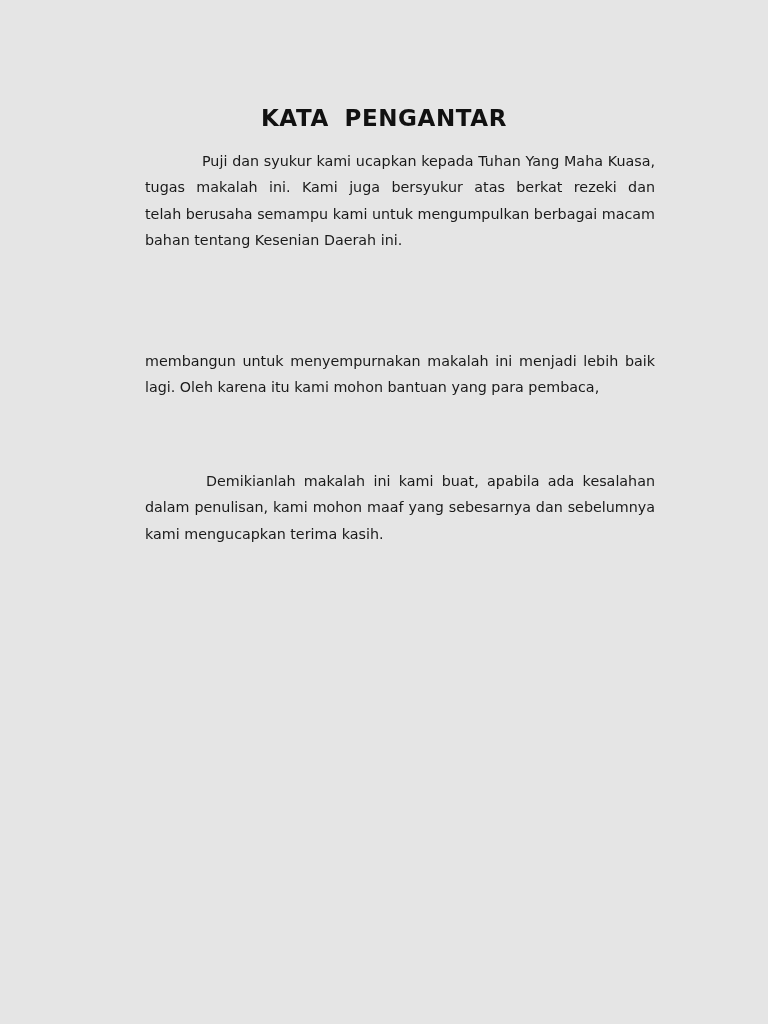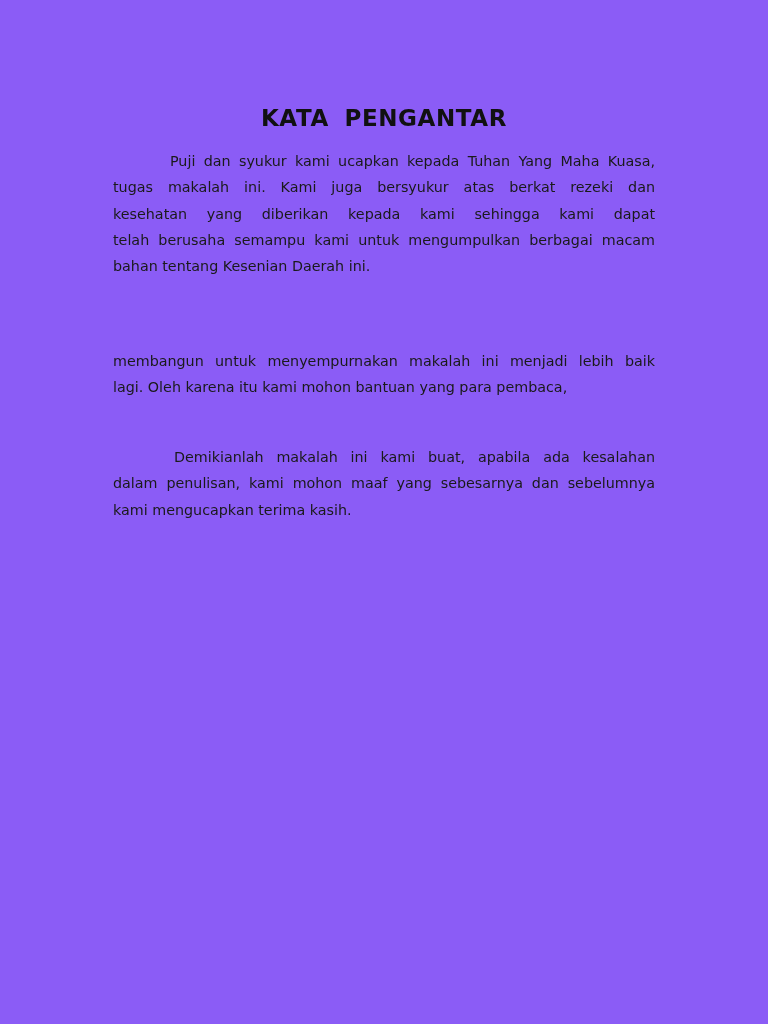--- a/index.html
+++ b/index.html
@@ -13,21 +13,21 @@
       position: relative;
       overflow: hidden;
       font-family: "DejaVu Sans", sans-serif;
       color: #1a1a1a;
     }
     .page {
       position: absolute;
       left: 0; top: 0;
       width: 768px;
       height: 1024px;
-      background: #8b5cf6;
+      background: #e5e5e5;
     }
     .title {
       position: absolute;
       top: 90px;
       left: 0;
       width: 768px;
       text-align: center;
       font-family: "DejaVu Sans", sans-serif;
       font-weight: bold;
       font-size: 23px;
@@ -42,44 +42,44 @@
     }
     .line {
       display: block;
       height: 26.3px;
       line-height: 26.3px;
       font-size: 14.3px;
       text-align: justify;
       text-align-last: justify;
       white-space: nowrap;
       overflow: visible;
+      margin-left: 32px;
     }
     .line.last {
       text-align: right;
       text-align-last: left;
     }
     .line.first {
       padding-left: 57px;
     }
     #p1 { top: 148px; }
     #p2 { top: 348px; }
-    #p3 { top: 444px; }
+    #p3 { top: 468px; }
     #p3 .line.first { padding-left: 61px; }
   </style>
 </head>
 <body>
 
 <div class="page">
 
   <h1 class="title">KATA  PENGANTAR</h1>
 
   <div class="para" id="p1">
     <span class="line first">Puji dan syukur kami ucapkan kepada Tuhan Yang Maha Kuasa,</span>
     <span class="line">tugas makalah ini. Kami juga bersyukur atas berkat rezeki dan</span>
-    <span class="line">kesehatan yang diberikan kepada kami sehingga kami dapat</span>
     <span class="line">telah berusaha semampu kami untuk mengumpulkan berbagai macam</span>
     <span class="line last">bahan tentang Kesenian Daerah ini.</span>
   </div>
 
   <div class="para" id="p2">
     <span class="line">membangun untuk menyempurnakan makalah ini menjadi lebih baik</span>
     <span class="line last">lagi. Oleh karena itu kami mohon bantuan yang para pembaca,</span>
   </div>
 
   <div class="para" id="p3">

